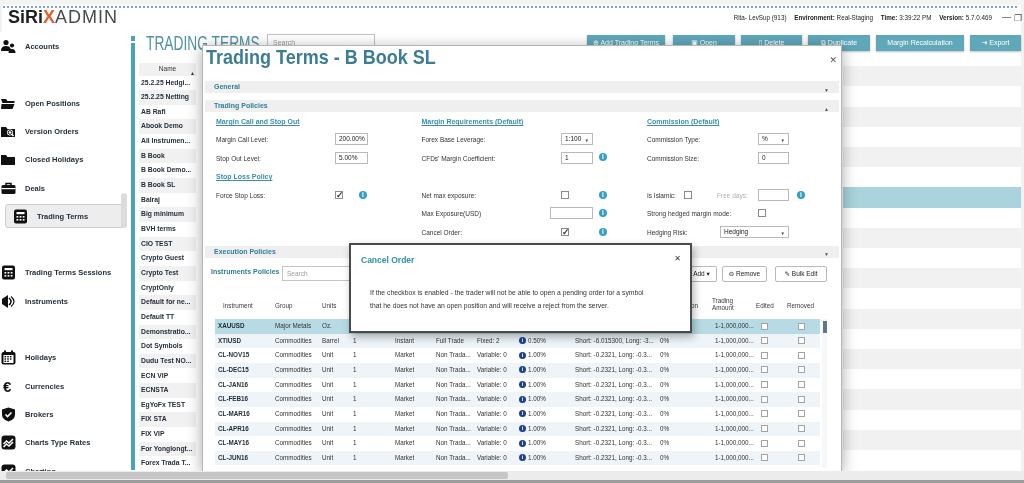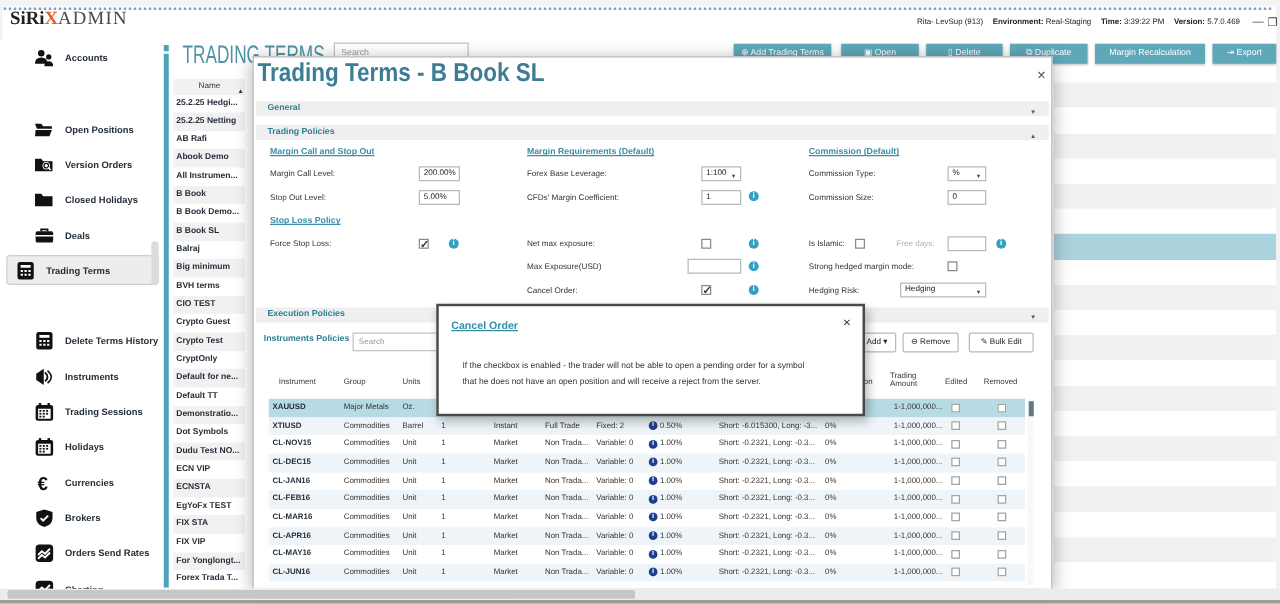--- a/index.html
+++ b/index.html
@@ -1,28 +1,28 @@
 <!DOCTYPE html>
 <html><head><meta charset="utf-8"><style>
 *{margin:0;padding:0;box-sizing:border-box;}
 html,body{width:1024px;height:483px;overflow:hidden;}
 body{font-family:"Liberation Sans",sans-serif;background:#f2f2f2;position:relative;}
 #win{position:absolute;left:2px;top:0px;width:1019px;height:481px;background:#fff;border-radius:7px 7px 0 0;overflow:hidden;}
 #topstrip{position:absolute;left:0;top:0;width:1024px;height:5px;background:#f4f4f3;}
 #dots{position:absolute;left:3px;top:6px;width:1014px;height:0;border-top:2px dotted #7aa0d4;}
-#logo{position:absolute;left:8px;top:7px;font-size:15px;color:#1f1f1f;letter-spacing:0px;font-family:Liberation Serif, serif;}
+#logo{position:absolute;left:8px;top:7px;font-size:18px;color:#1f1f1f;letter-spacing:0px;}
 #logo b{font-weight:bold;}
 #logo .x{color:#e0622f;font-weight:bold;}
 #logo .adm{color:#4a4a4a;font-weight:normal;letter-spacing:1px;}
 #topinfo{position:absolute;top:14px;right:32px;font-size:6.3px;color:#222;}
 #topinfo b{margin-left:6px;}
 .winbtn{position:absolute;top:14px;font-size:9px;color:#444;}
 
 #sidebar{position:absolute;left:0;top:32px;width:128px;height:440px;background:#fff;}
-.sbitem{position:absolute;left:27px;height:24px;display:flex;align-items:center;}
+.sbitem{position:absolute;left:0;height:24px;display:flex;align-items:center;}
 .sbitem .ic{width:17px;height:17px;flex:0 0 17px;display:flex;align-items:center;justify-content:center;}
 .sbitem .tx{margin-left:8px;font-size:7.5px;font-weight:bold;color:#252f3a;white-space:nowrap;}
 .sbsel{left:5px;padding-left:6px;width:122px;background:#ededed;border:1px solid #cfcfcf;border-radius:3px;}
 #sbthumb{position:absolute;left:121px;top:193px;width:6px;height:35px;background:#dcdcdc;border-radius:3px;}
 #tealbar{position:absolute;left:130.5px;top:43px;width:4px;height:427px;background:#4ba4b6;}
 #tealtip{position:absolute;left:130.5px;top:36px;width:4px;height:5px;background:#4ba4b6;}
 
 #namelist{position:absolute;left:139px;top:63px;width:57px;height:407px;}
 #namehead{position:absolute;left:0;top:0;width:57px;height:12.5px;background:#f1f1f1;font-size:6.5px;color:#333;text-align:center;line-height:12.5px;}
 #namehead .arr{position:absolute;right:1px;top:4px;font-size:5px;color:#333;}
@@ -60,21 +60,21 @@
 .th{position:absolute;color:#3a3a3a;}
 .trow{position:absolute;left:0;width:605px;height:14.65px;}
 .trow.alt{background:#eef4f8;}
 .trow.hl{background:#b7dbe4;}
 .tc{position:absolute;top:3px;white-space:nowrap;color:#333;}
 .tc.b{font-weight:bold;color:#1f2a35;}
 .vscroll{position:absolute;left:607px;top:28px;width:5px;height:149px;background:#f8f8f8;}
 .vthumb{position:absolute;left:0.5px;top:2px;width:4px;height:12px;background:#5f7886;}
 
 #pop{position:absolute;left:349px;top:243px;width:343px;height:90px;background:#fff;border:2px solid #4a4a4a;box-shadow:2px 4px 8px rgba(0,0,0,0.3);z-index:50;}
-#pop .pt{position:absolute;left:10px;top:10px;font-size:8.5px;font-weight:bold;color:#3090a8;text-decoration:underline;}
+#pop .pt{position:absolute;left:10px;top:10px;font-size:8.5px;font-weight:bold;color:#3090a8;}
 #pop .px{position:absolute;right:9px;top:9px;font-size:8px;color:#333;}
 #pop .pb{position:absolute;left:19px;top:41px;font-size:6.8px;color:#333;line-height:13px;}
 #btrack{position:absolute;left:0px;top:470.5px;width:1024px;height:9.5px;background:#ececec;}#bedge{position:absolute;left:0;top:480px;width:1024px;height:3px;background:#9c9c9c;}
 #bthumb{position:absolute;left:6px;top:471.5px;width:502px;height:7.5px;background:#c6c6c6;border-radius:2px;}
 </style></head>
 <body>
 <div id="win"></div>
 <div id="topstrip"></div>
 <div id="dots"></div>
 <div id="logo"><b>SiRi</b><span class="x">X</span><span class="adm">ADMIN</span></div>
@@ -156,72 +156,51 @@
           <g fill="#fff">
             <rect x="4.5" y="8" width="1.8" height="1.6"></rect>
             <rect x="7.6" y="8" width="1.8" height="1.6"></rect>
             <rect x="10.7" y="8" width="1.8" height="1.6"></rect>
             <rect x="4.5" y="11" width="1.8" height="1.6"></rect>
             <rect x="7.6" y="11" width="1.8" height="1.6"></rect>
             <rect x="10.7" y="11" width="1.8" height="1.6"></rect>
           </g>
         </svg>
       </span>
-      <span class="tx">Delete Terms History</span>
+      <span class="tx">Trading Terms Sessions</span>
     </div>
     <div class="sbitem" style="top:257.20000000000005px;">
       <span class="ic">
         <svg width="17" height="17" viewBox="0 0 17 17">
           <path d="M2 6 l6-4 v13 l-6-4 z" fill="#111"></path>
           <path d="M9 5 q4 3.5 0 7" fill="none" stroke="#111" stroke-width="1.5"></path>
           <path d="M11 3.5 q6 5 0 10" fill="none" stroke="#111" stroke-width="1.2"></path>
         </svg>
       </span>
       <span class="tx">Instruments</span>
     </div>
-    <div class="sbitem" style="top:285.5px;">
+    <div class="sbitem" style="top:313.8px;">
       <span class="ic">
         <svg width="17" height="17" viewBox="0 0 17 17">
           <rect x="1.5" y="3" width="14" height="12.5" rx="2" fill="#111"></rect>
           <rect x="3.5" y="6" width="10" height="8" fill="#fff"></rect>
           <g fill="#111">
             <rect x="4.5" y="7" width="1.6" height="1.4"></rect>
             <rect x="7.2" y="7" width="1.6" height="1.4"></rect>
             <rect x="9.9" y="7" width="1.6" height="1.4"></rect>
             <rect x="4.5" y="9.3" width="1.6" height="1.4"></rect>
             <rect x="7.2" y="9.3" width="1.6" height="1.4"></rect>
             <rect x="9.9" y="9.3" width="1.6" height="1.4"></rect>
             <rect x="4.5" y="11.6" width="1.6" height="1.4"></rect>
             <rect x="7.2" y="11.6" width="1.6" height="1.4"></rect>
           </g>
           <rect x="4" y="1.5" width="2" height="3" fill="#111"></rect>
           <rect x="11" y="1.5" width="2" height="3" fill="#111"></rect>
         </svg>
       </span>
-      <span class="tx">Trading Sessions</span>
-    </div>
-    <div class="sbitem" style="top:313.8px;">
-      <span class="ic">
-        <svg width="17" height="17" viewBox="0 0 17 17">
-          <rect x="1.5" y="3" width="14" height="12.5" rx="2" fill="#111"></rect>
-          <rect x="3.5" y="6" width="10" height="8" fill="#fff"></rect>
-          <g fill="#111">
-            <rect x="4.5" y="7" width="1.6" height="1.4"></rect>
-            <rect x="7.2" y="7" width="1.6" height="1.4"></rect>
-            <rect x="9.9" y="7" width="1.6" height="1.4"></rect>
-            <rect x="4.5" y="9.3" width="1.6" height="1.4"></rect>
-            <rect x="7.2" y="9.3" width="1.6" height="1.4"></rect>
-            <rect x="9.9" y="9.3" width="1.6" height="1.4"></rect>
-            <rect x="4.5" y="11.6" width="1.6" height="1.4"></rect>
-            <rect x="7.2" y="11.6" width="1.6" height="1.4"></rect>
-          </g>
-          <rect x="4" y="1.5" width="2" height="3" fill="#111"></rect>
-          <rect x="11" y="1.5" width="2" height="3" fill="#111"></rect>
-        </svg>
-      </span>
       <span class="tx">Holidays</span>
     </div>
     <div class="sbitem" style="top:342.1px;">
       <span class="ic">
         <svg width="17" height="17" viewBox="0 0 17 17">
           <text x="3" y="14" font-size="15" font-weight="bold" fill="#111" font-family="Liberation Sans">€</text>
         </svg>
       </span>
       <span class="tx">Currencies</span>
     </div>
@@ -235,21 +214,21 @@
       <span class="tx">Brokers</span>
     </div>
     <div class="sbitem" style="top:398.7px;">
       <span class="ic">
         <svg width="17" height="17" viewBox="0 0 17 17">
           <rect x="1.5" y="1.5" width="14" height="14" rx="3" fill="#111"></rect>
           <path d="M3.5 10 l3-3 l2.5 2 l4-4" fill="none" stroke="#fff" stroke-width="1.5"></path>
           <path d="M3.5 13 l3-3 l2.5 2 l4-4" fill="none" stroke="#fff" stroke-width="1.5"></path>
         </svg>
       </span>
-      <span class="tx">Orders Send Rates</span>
+      <span class="tx">Charts Type Rates</span>
     </div>
     <div class="sbitem" style="top:427px;">
       <span class="ic">
         <svg width="17" height="17" viewBox="0 0 17 17">
           <rect x="1.5" y="1.5" width="14" height="14" rx="3" fill="#111"></rect>
           <path d="M3.5 10 l3-3 l2.5 2 l4-4" fill="none" stroke="#fff" stroke-width="1.5"></path>
           <path d="M3.5 13 l3-3 l2.5 2 l4-4" fill="none" stroke="#fff" stroke-width="1.5"></path>
         </svg>
       </span>
       <span class="tx">Charting</span>

